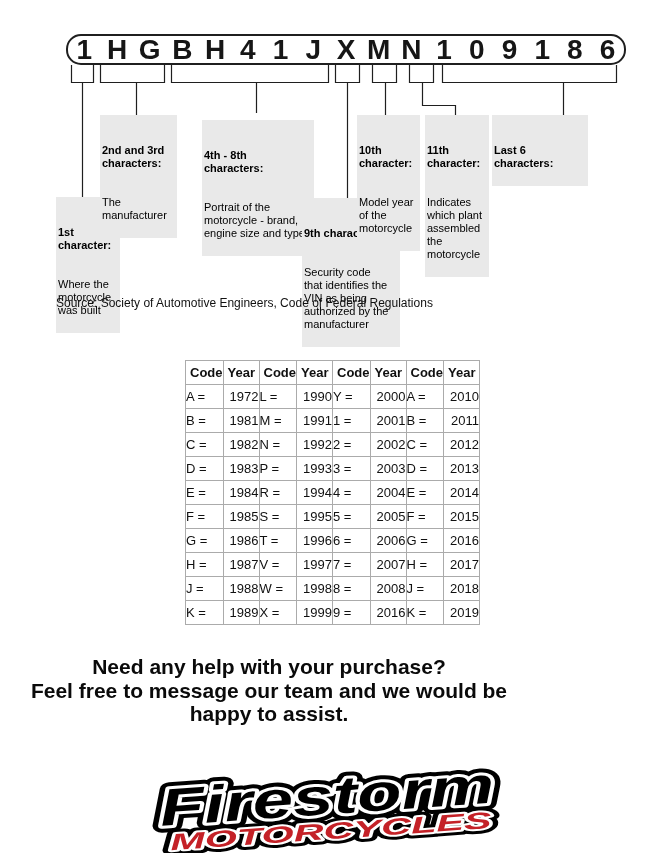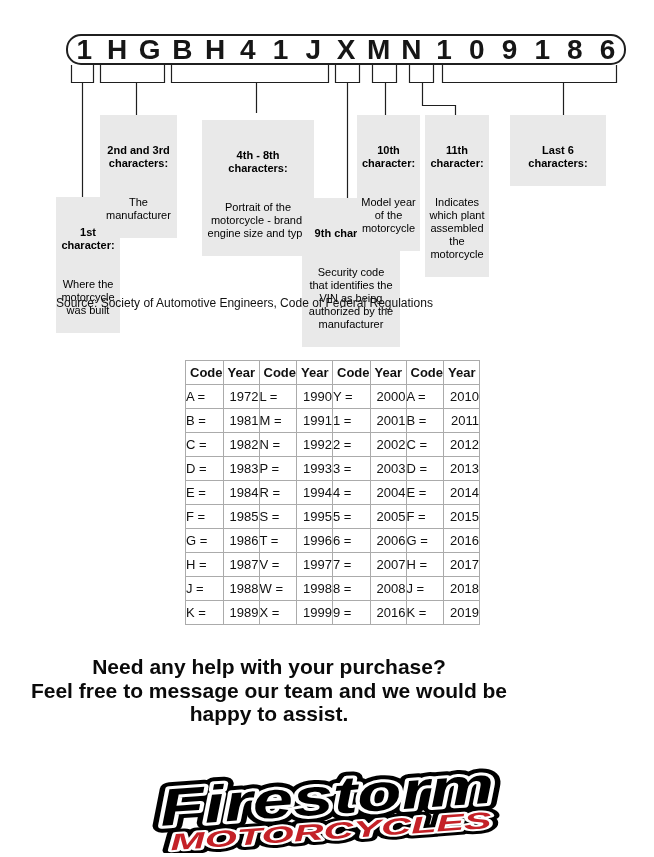--- a/index.html
+++ b/index.html
@@ -16,31 +16,31 @@
   .vin-char{
     flex:1;text-align:center;font-weight:bold;font-size:28px;line-height:29px;
     color:#161616;letter-spacing:0;
   }
   
   .connectors{position:absolute;left:0;top:0;}
   .connectors path{stroke:#1f1f1f;stroke-width:1.2;fill:none;}
   
   .gbox{
     position:absolute;background:#e9e9e9;font-size:11px;line-height:13px;
-    text-align:center;white-space:pre;padding:3px 2px;
+    white-space:pre;padding:3px 2px;
   }
   .gtitle{font-weight:bold;display:block;}
   .gbody{display:block;}
   .box-first{left:56px;top:197px;width:60px;}
   .box-second{left:100px;top:115px;width:73px;}
   .box-fourth{left:202px;top:113px;width:108px;margin-top:7px;}
   .box-ninth{left:302px;top:198px;width:94px;}
   .box-tenth{left:357px;top:115px;width:59px;}
   .box-eleventh{left:425px;top:115px;width:60px;}
-  .box-last6{left:510px;top:115px;width:92px;}
+  .box-last6{left:492px;top:115px;width:92px;}
   
   .source-note{position:absolute;left:56px;top:296px;font-size:12px;color:#111;}
   
   table.year-table{
     position:absolute;left:185px;top:360px;border-collapse:collapse;
     font-size:13px;color:#101010;table-layout:fixed;
   }
   table.year-table th,table.year-table td{
     border:1px solid #ababab;height:23px;padding:0;vertical-align:middle;
   }

